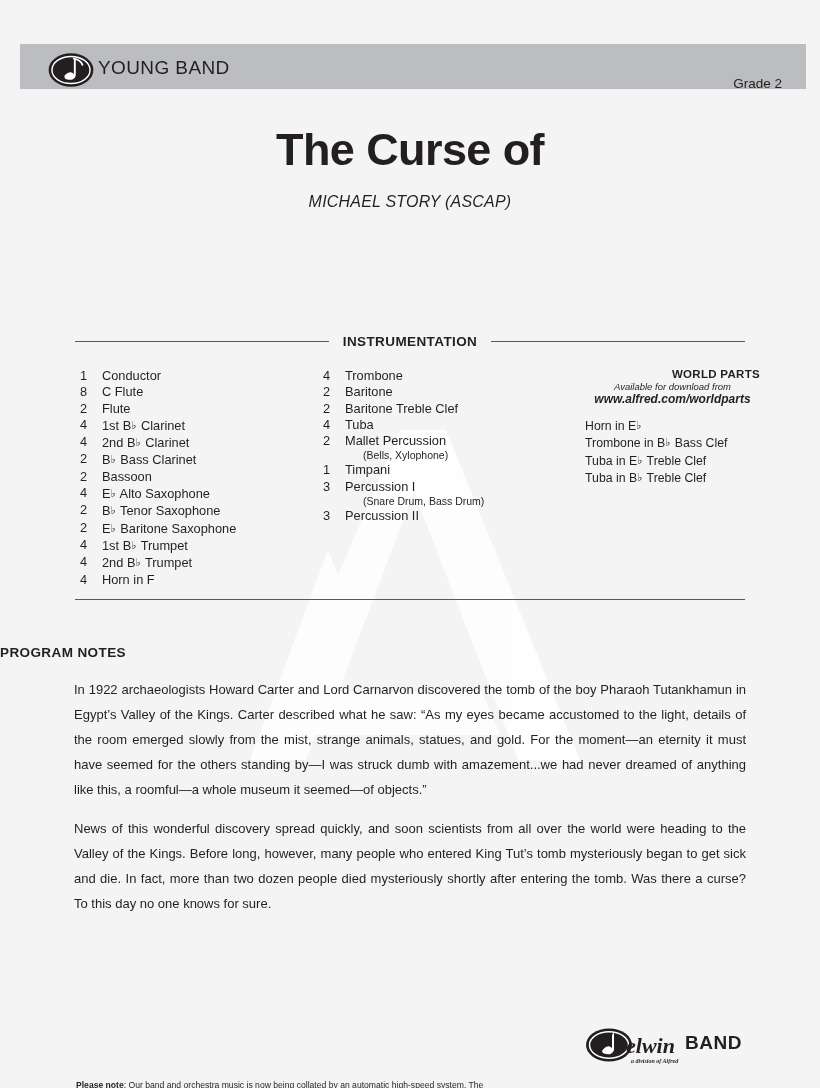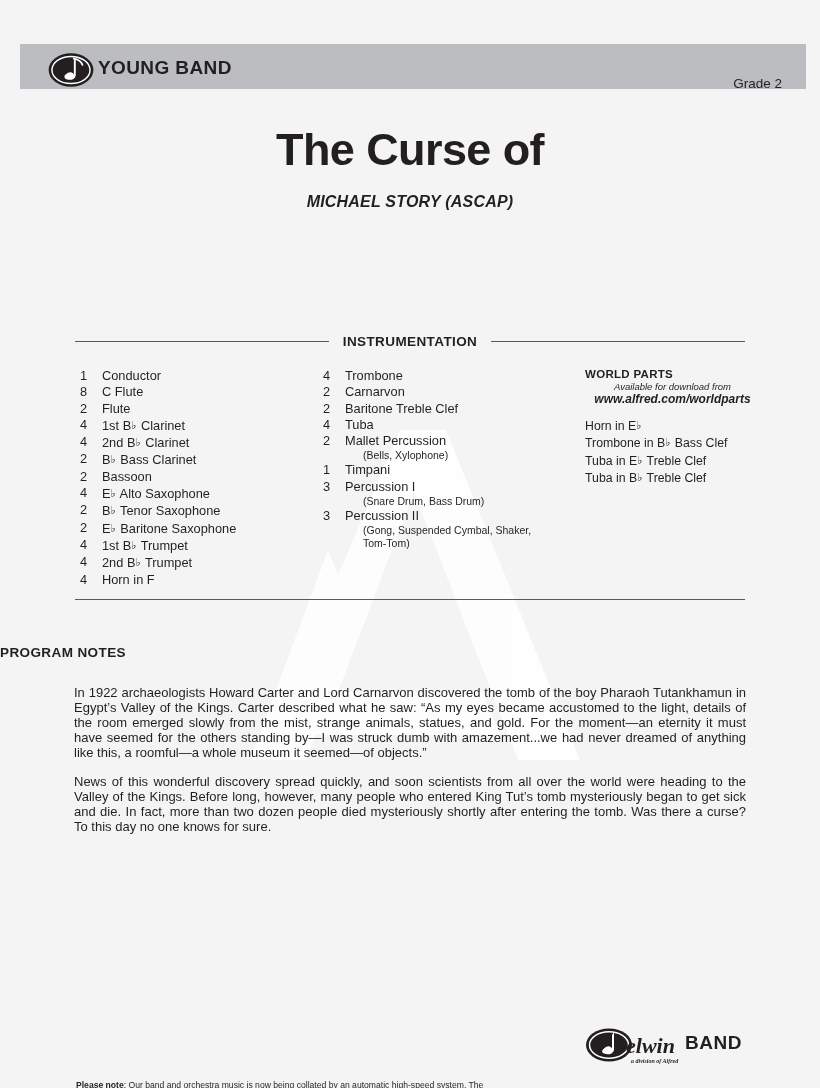--- a/index.html
+++ b/index.html
@@ -37,21 +37,21 @@
     width: 786px;
     height: 45px;
     background: #bcbdc0;
     z-index: 2;
   }
   .banner-label {
     position: absolute;
     left: 98px;
     top: 57px;
     font-size: 19px;
-    font-weight: bold;
+    font-weight: normal;
     letter-spacing: 0.4px;
     color: #231f20;
     z-index: 4;
   }
   .grade-label {
     position: absolute;
     right: 38px;
     top: 76px;
     font-size: 13.5px;
     color: #231f20;
@@ -80,21 +80,21 @@
     font-size: 45px;
     font-weight: bold;
     line-height: 51px;
     letter-spacing: -0.6px;
     color: #231f20;
   }
   .composer {
     margin-top: 18px;
     font-size: 16px;
     font-style: italic;
-    font-weight: bold;
+    font-weight: normal;
     letter-spacing: 0.2px;
     color: #231f20;
   }
 
   
   .instr-head {
     position: absolute;
     left: 75px;
     top: 334px;
     width: 670px;
@@ -150,21 +150,21 @@
   .flat {
     font-size: 11px;
     vertical-align: 1px;
     padding: 0 1px 0 0;
   }
 
   
   .wp-title {
     font-size: 11.5px;
     font-weight: bold;
-    text-align: left;
+    text-align: right;
     letter-spacing: 0.3px;
   }
   .wp-sub {
     font-size: 9.5px;
     font-style: italic;
     text-align: center;
     line-height: 12px;
     margin-top: 1px;
   }
   .wp-url {
@@ -203,23 +203,23 @@
     z-index: 3;
   }
   .pn-body {
     position: absolute;
     left: 74px;
     top: 673px;
     width: 672px;
     z-index: 3;
   }
   .pn-body p {
-    margin: 12px 0 14px 0;
+    margin: 4px 0 14px 0;
     font-size: 13px;
-    line-height: 15px;
+    line-height: 25px;
     text-align: justify;
     color: #231f20;
   }
   .pn-body p:last-child { margin-bottom: 0; }
 
   
   .footer-note {
     position: absolute;
     left: 76px;
     top: 1080px;
@@ -352,21 +352,21 @@
           <span class="nm">Horn in F</span>
         </div>
       </div>
     <div class="col col-2" id="col2">
         <div class="irow">
           <span class="qty">4</span>
           <span class="nm">Trombone</span>
         </div>
         <div class="irow">
           <span class="qty">2</span>
-          <span class="nm">Carnarvon</span>
+          <span class="nm">Baritone</span>
         </div>
         <div class="irow">
           <span class="qty">2</span>
           <span class="nm">Baritone Treble Clef</span>
         </div>
         <div class="irow">
           <span class="qty">4</span>
           <span class="nm">Tuba</span>
         </div>
         <div class="irow">
@@ -380,21 +380,20 @@
         </div>
         <div class="irow">
           <span class="qty">3</span>
           <span class="nm">Percussion I</span>
         </div>
         <div class="subnote">(Snare Drum, Bass Drum)</div>
         <div class="irow">
           <span class="qty">3</span>
           <span class="nm">Percussion II</span>
         </div>
-        <div class="subnote">(Gong, Suspended Cymbal, Shaker,<br>Tom-Tom)</div>
       </div>
     <div class="col col-3">
       <div class="wp-title">WORLD PARTS</div>
       <div class="wp-sub">Available for download from</div>
       <div class="wp-url">www.alfred.com/worldparts</div>
       <div class="wp-list" id="wplist">
           <div>Horn in E<span class="flat">♭</span></div>
           <div>Trombone in B<span class="flat">♭</span> Bass Clef</div>
           <div>Tuba in E<span class="flat">♭</span> Treble Clef</div>
           <div>Tuba in B<span class="flat">♭</span> Treble Clef</div>

